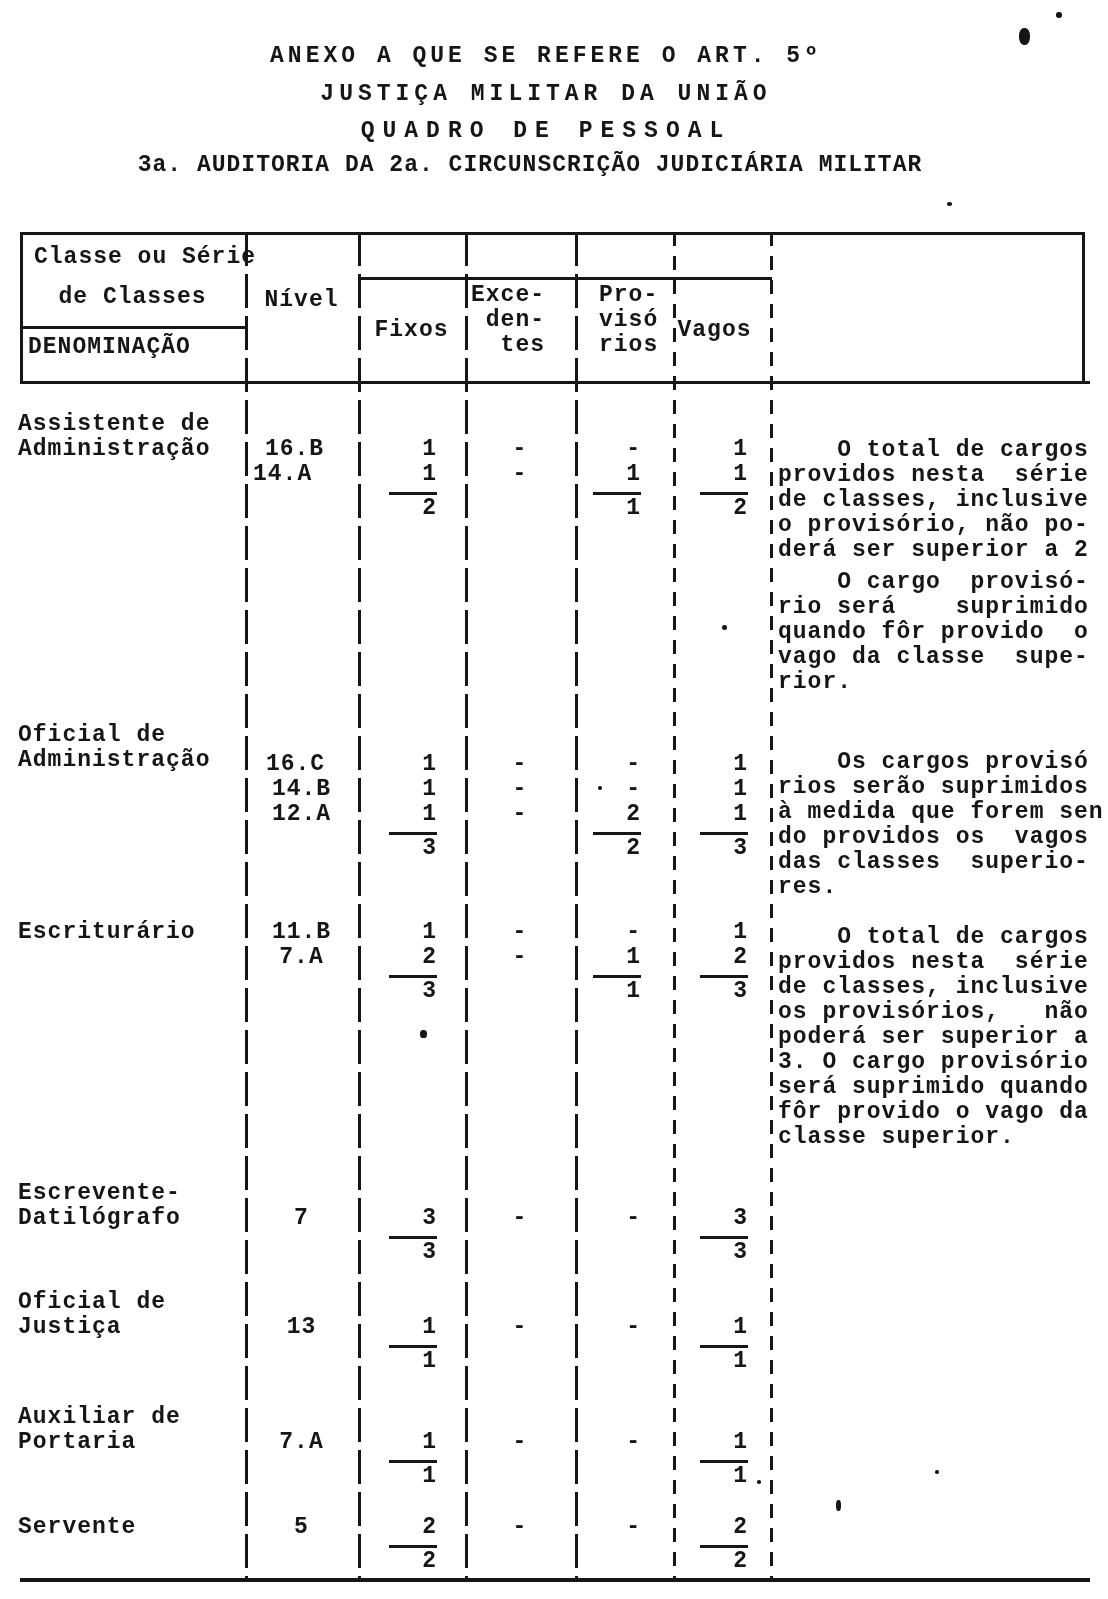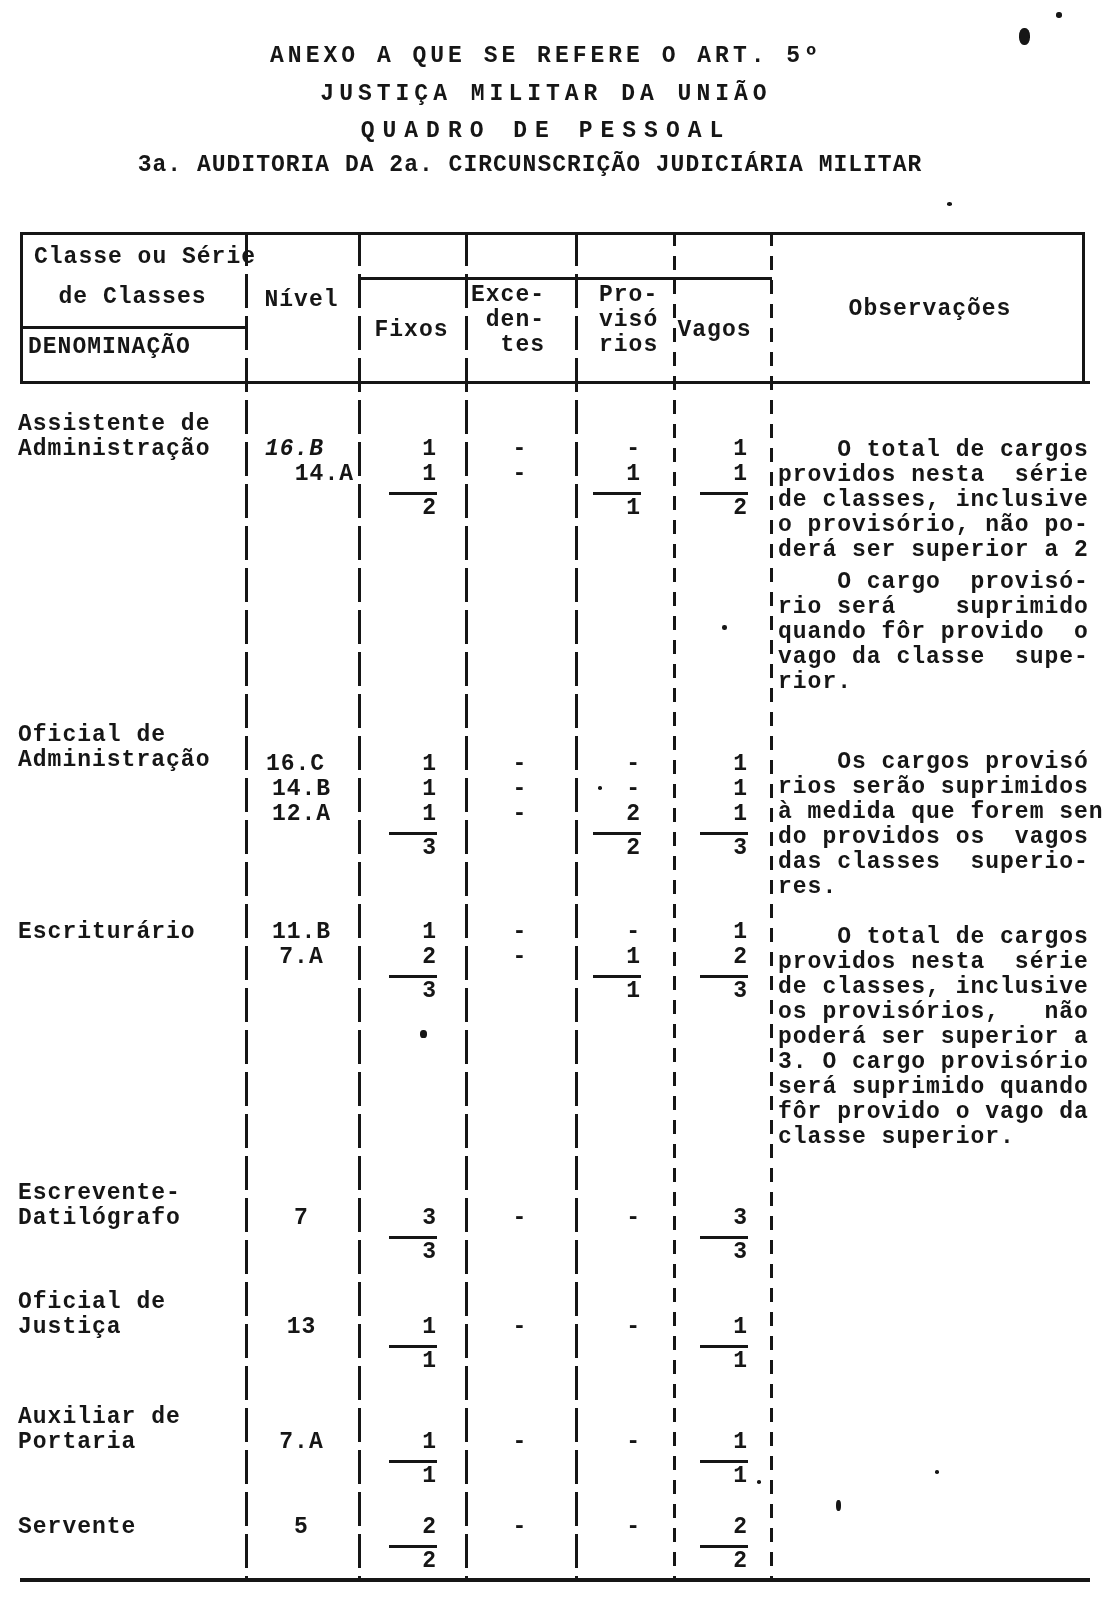--- a/index.html
+++ b/index.html
@@ -63,31 +63,30 @@
   <div class="t" style="left:28px;top:335px;">DENOMINAÇÃO</div>
   <div class="t center" style="left:245px;top:288px;width:113px;">Nível</div>
   <div class="t center" style="left:358px;top:318px;width:107px;">Fixos</div>
   <div class="t" style="left:465px;top:283px;width:80px;text-align:right;">Exce-
 den-
 tes</div>
   <div class="t" style="left:599px;top:283px;">Pro-
 visó
 rios</div>
   <div class="t center" style="left:666px;top:318px;width:97px;">Vagos</div>
-  <div class="t center" style="left:770px;top:297px;width:320px;">Observações</div>
 
   <div id="table-body">
       <div class="t" style="left: 18px; top: 412px;">Assistente de
 Administração</div>
-      <div class="t" style="left: 245px; top: 437px; width: 111px; text-align: center; padding-right: 12px; box-sizing: border-box; font-style: italic;">16.B</div>
+      <div class="t" style="left: 245px; top: 437px; width: 111px; text-align: center; padding-right: 12px; box-sizing: border-box;">16.B</div>
       <div class="t" style="left: 358px; top: 437px; width: 107px; text-align: right; padding-right: 28px; box-sizing: border-box;">1</div>
       <div class="t" style="left: 465px; top: 437px; width: 110px; text-align: center; padding-right: 0px; box-sizing: border-box;">-</div>
       <div class="t" style="left: 575px; top: 437px; width: 98px; text-align: right; padding-right: 32px; box-sizing: border-box;">-</div>
       <div class="t" style="left: 673px; top: 437px; width: 97px; text-align: right; padding-right: 22px; box-sizing: border-box;">1</div>
-      <div class="t" style="left: 241px; top: 462px; width: 113px; text-align: right; padding-right: 0px; box-sizing: border-box;">14.A</div>
+      <div class="t" style="left: 253px; top: 462px; width: 113px; text-align: left; padding-right: 0px; box-sizing: border-box;">14.A</div>
       <div class="t" style="left: 358px; top: 462px; width: 107px; text-align: right; padding-right: 28px; box-sizing: border-box;">1</div>
       <div class="t" style="left: 465px; top: 462px; width: 110px; text-align: center; padding-right: 0px; box-sizing: border-box;">-</div>
       <div class="t" style="left: 575px; top: 462px; width: 98px; text-align: right; padding-right: 32px; box-sizing: border-box;">1</div>
       <div class="t" style="left: 673px; top: 462px; width: 97px; text-align: right; padding-right: 22px; box-sizing: border-box;">1</div>
       <div class="t" style="left: 358px; top: 492px; width: 107px; text-align: right; padding-right: 28px; box-sizing: border-box;"><span class="total-line">2</span></div>
       <div class="t" style="left: 575px; top: 492px; width: 98px; text-align: right; padding-right: 32px; box-sizing: border-box;"><span class="total-line">1</span></div>
       <div class="t" style="left: 673px; top: 492px; width: 97px; text-align: right; padding-right: 22px; box-sizing: border-box;"><span class="total-line">2</span></div>
       <div class="t" style="left: 778px; top: 438px; width: 322px;">    O total de cargos
 providos nesta  série
 de classes, inclusive

